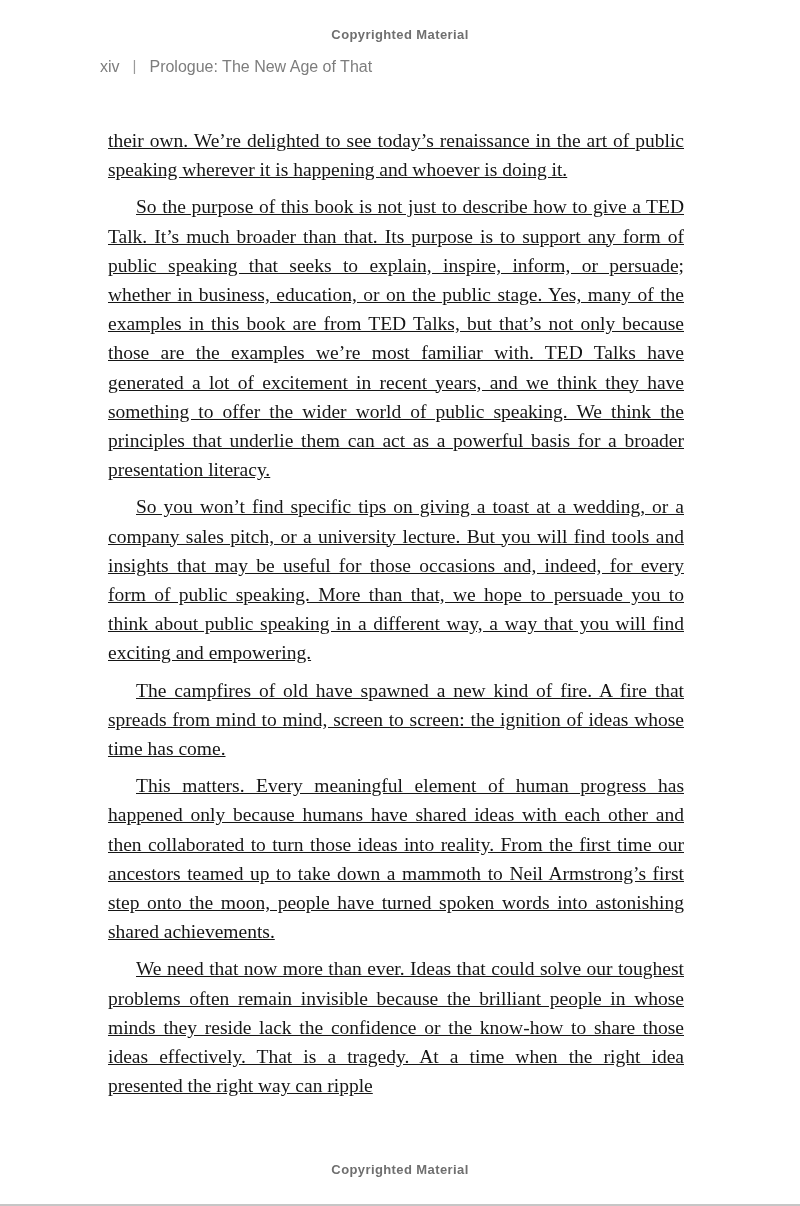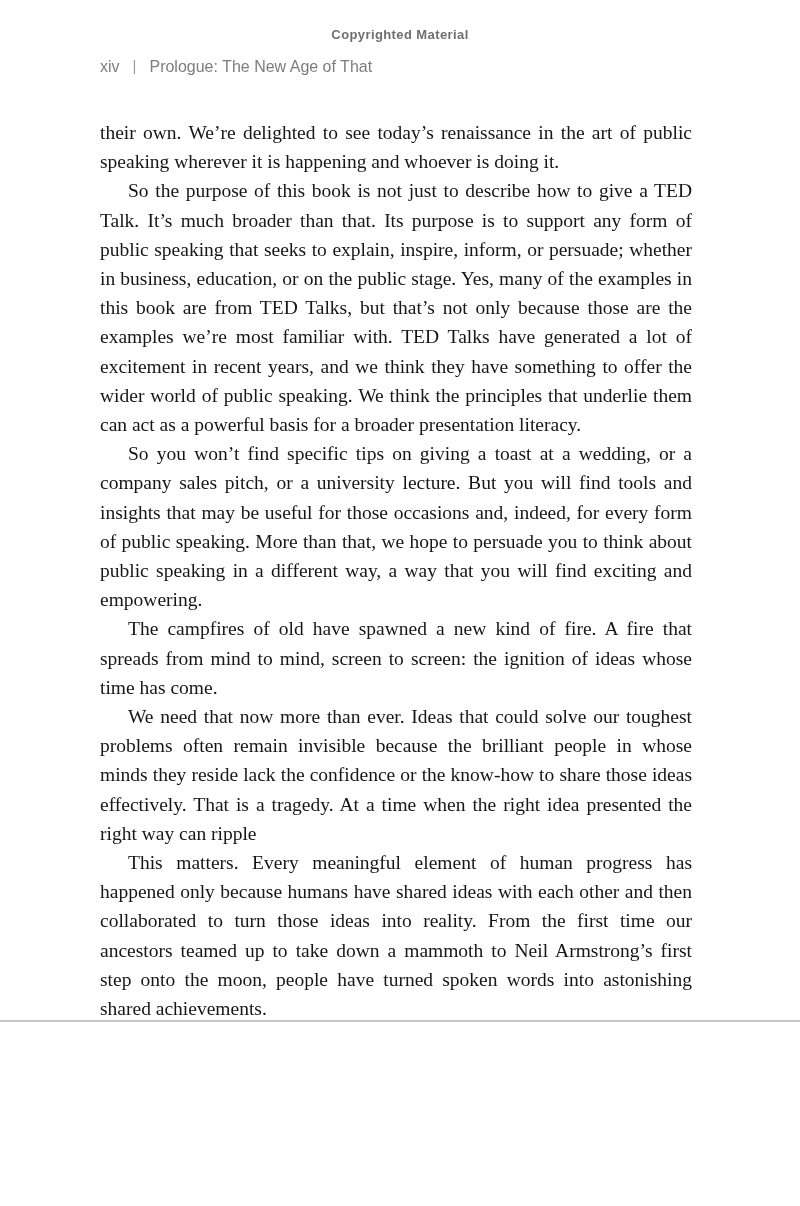--- a/index.html
+++ b/index.html
@@ -3,21 +3,21 @@
 <meta charset="utf-8">
 <style>
   html, body {
     margin: 0;
     padding: 0;
     background: #ffffff;
   }
   .page {
     position: relative;
     width: 800px;
-    height: 1022px;
+    height: 1206px;
     background: #ffffff;
     overflow: hidden;
     font-family: "Liberation Serif", serif;
   }
   .copyright-notice {
     position: absolute;
     left: 0;
     width: 100%;
     text-align: center;
     font-family: "Liberation Sans", sans-serif;
@@ -50,22 +50,23 @@
     position: absolute;
     top: 118px;
     left: 100px;
     width: 592px;
     font-size: 19.5px;
     line-height: 29.2px;
     color: #161616;
     text-align: justify;
   }
   .body-text p {
-    margin: 0;
+    margin: 8px;
     padding: 0;
+    text-decoration: underline;
   }
   .body-text p.indent {
     text-indent: 28px;
   }
   .page-edge {
     position: absolute;
     left: 0;
     bottom: 0;
     width: 100%;
     height: 2px;
@@ -83,21 +84,21 @@
     <span>xiv</span>
     <span class="sep">|</span>
     <span>Prologue: The New Age of That</span>
   </div>
 
   <div class="body-text">
     <p>their own. We’re delighted to see today’s renaissance in the art of public speaking wherever it is happening and whoever is doing it.</p>
     <p class="indent">So the purpose of this book is not just to describe how to give a TED Talk. It’s much broader than that. Its purpose is to support any form of public speaking that seeks to explain, inspire, inform, or persuade; whether in business, education, or on the public stage. Yes, many of the examples in this book are from TED Talks, but that’s not only because those are the examples we’re most familiar with. TED Talks have generated a lot of excitement in recent years, and we think they have something to offer the wider world of public speaking. We think the principles that underlie them can act as a powerful basis for a broader presentation literacy.</p>
     <p class="indent">So you won’t find specific tips on giving a toast at a wedding, or a company sales pitch, or a university lecture. But you will find tools and insights that may be useful for those occasions and, indeed, for every form of public speaking. More than that, we hope to persuade you to think about public speaking in a different way, a way that you will find exciting and empowering.</p>
     <p class="indent">The campfires of old have spawned a new kind of fire. A fire that spreads from mind to mind, screen to screen: the ignition of ideas whose time has come.</p>
+    <p class="indent">This matters. Every meaningful element of human progress has happened only because humans have shared ideas with each other and then collaborated to turn those ideas into reality. From the first time our ancestors teamed up to take down a mammoth to Neil Armstrong’s first step onto the moon, people have turned spoken words into astonishing shared achievements.</p>
     <p class="indent">We need that now more than ever. Ideas that could solve our toughest problems often remain invisible because the brilliant people in whose minds they reside lack the confidence or the know-how to share those ideas effectively. That is a tragedy. At a time when the right idea presented the right way can ripple</p>
-    <p class="indent">This matters. Every meaningful element of human progress has happened only because humans have shared ideas with each other and then collaborated to turn those ideas into reality. From the first time our ancestors teamed up to take down a mammoth to Neil Armstrong’s first step onto the moon, people have turned spoken words into astonishing shared achievements.</p>
   </div>
 
   <div class="copyright-notice bottom">Copyrighted Material</div>
 
   <div class="page-edge"></div>
 
 </div>
 
 </body></html>

